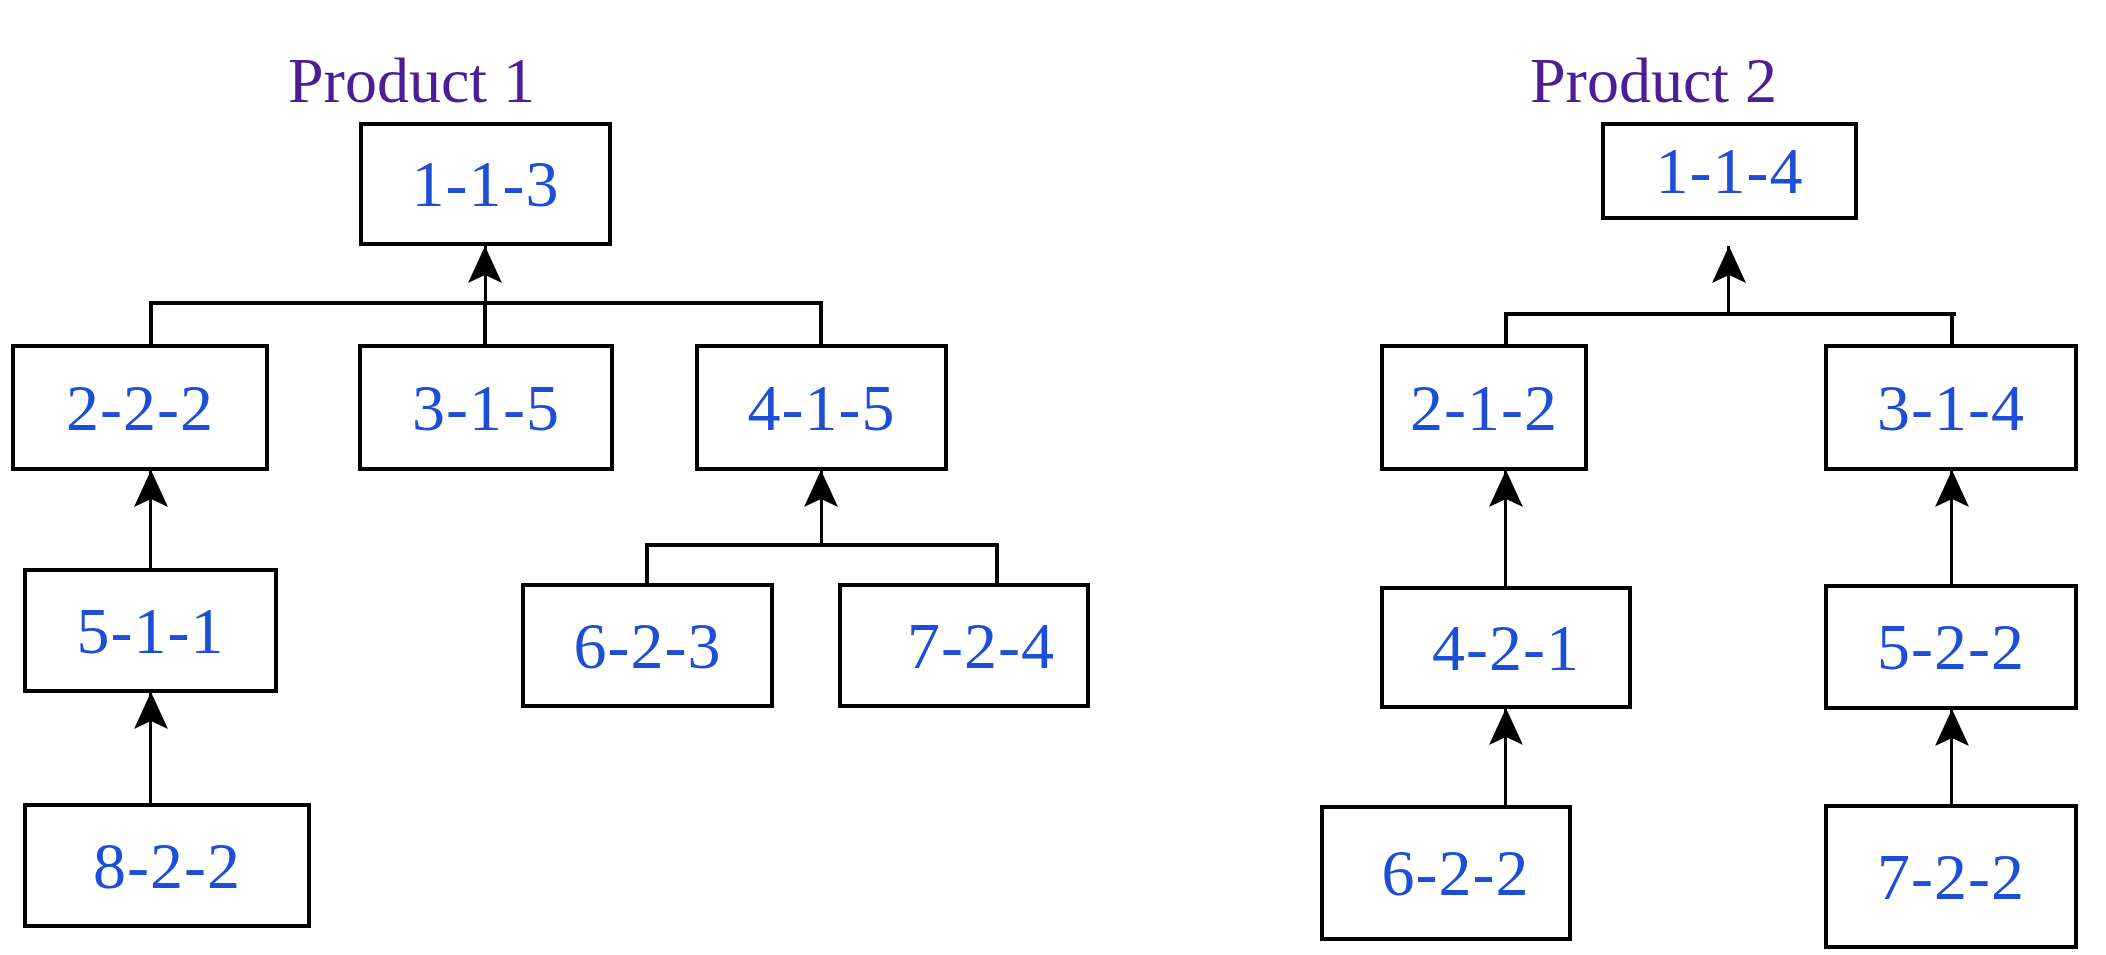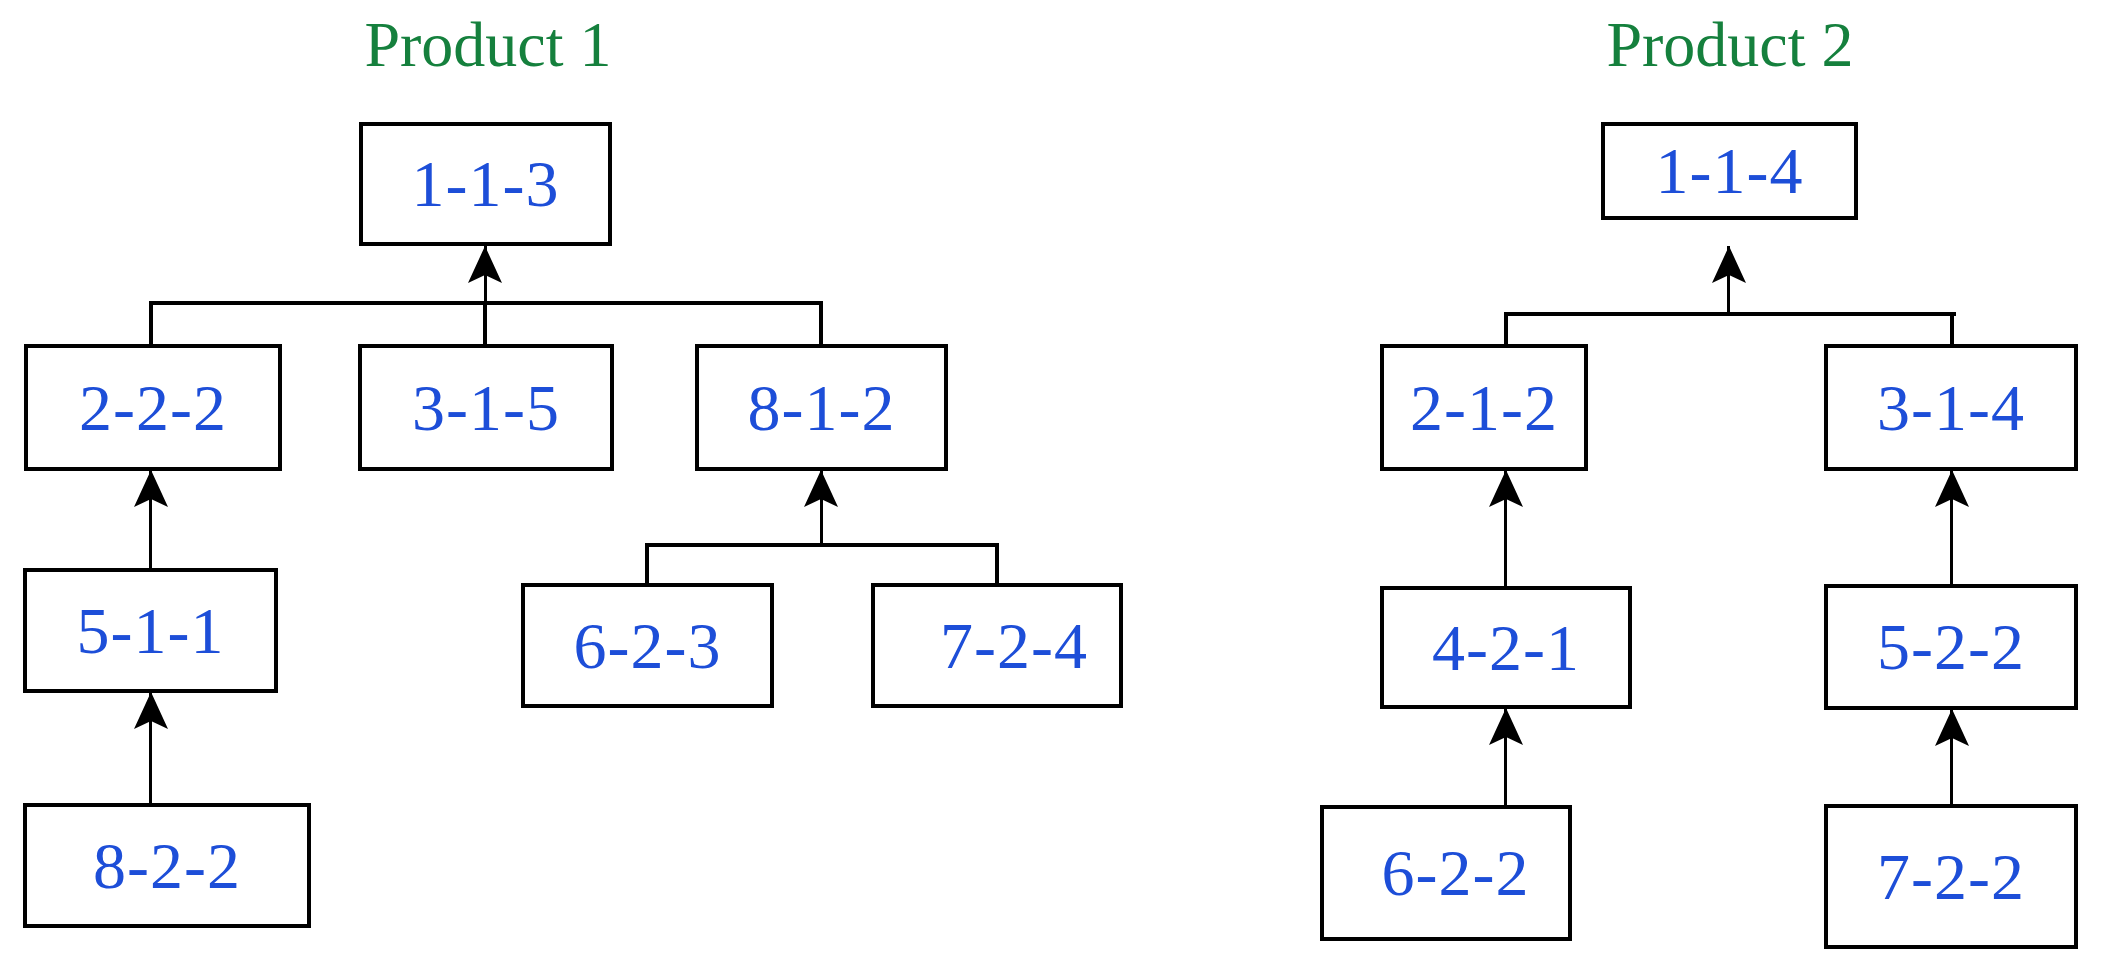--- a/index.html
+++ b/index.html
@@ -10,23 +10,24 @@
     background: #ffffff;
     font-family: "Liberation Serif", serif;
     color: #000000;
     overflow: hidden;
   }
   .title {
     position: absolute;
     width: 400px;
     font-size: 64px;
     line-height: 1.15;
-    text-align: center;
+    text-align: left;
     white-space: nowrap;
-    color: #15803d;
+    color: #4c1d95;
+    margin-top: 36px;
   }
   .node {
     position: absolute;
     box-sizing: border-box;
     border: 4px solid #000000;
     background: #ffffff;
     display: flex;
     align-items: center;
     justify-content: center;
     font-size: 66px;
@@ -69,26 +70,26 @@
       <polygon points="18,0 35,37 18,29 1,37" fill="#000000"></polygon>
     </svg>
   <svg class="arrow" style="left:133px; top:692px;" viewBox="0 0 36 38">
       <polygon points="18,0 35,37 18,29 1,37" fill="#000000"></polygon>
     </svg>
   <svg class="arrow" style="left:803px; top:470px;" viewBox="0 0 36 38">
       <polygon points="18,0 35,37 18,29 1,37" fill="#000000"></polygon>
     </svg>
 
   <div class="node" style="left:359px; top:122px; width:253px; height:124px;">1-1-3</div>
-  <div class="node" style="left:24px;  top:344px; width:258px; height:127px;">2-2-2</div>
+  <div class="node" style="left:11px;  top:344px; width:258px; height:127px;">2-2-2</div>
   <div class="node" style="left:358px; top:344px; width:256px; height:127px;">3-1-5</div>
-  <div class="node" style="left:695px; top:344px; width:253px; height:127px;">8-1-2</div>
+  <div class="node" style="left:695px; top:344px; width:253px; height:127px;">4-1-5</div>
   <div class="node" style="left:23px;  top:568px; width:255px; height:125px;">5-1-1</div>
   <div class="node" style="left:521px; top:583px; width:253px; height:125px;">6-2-3</div>
-  <div class="node" style="left:871px; top:583px; width:252px; height:125px;padding-left:34px;">7-2-4</div>
+  <div class="node" style="left:838px; top:583px; width:252px; height:125px;padding-left:34px;">7-2-4</div>
   <div class="node" style="left:23px;  top:803px; width:288px; height:125px;">8-2-2</div>
 
   <div class="title" style="left:1530px; top:8px;">Product 2</div>
 
   <div class="line" style="left:1727px; top:246px; width:3px; height:70px;"></div>
   <div class="line" style="left:1504px; top:312px; width:452px; height:4px;"></div>
   <div class="line" style="left:1504px; top:312px; width:4px; height:32px;"></div>
   <div class="line" style="left:1950px; top:312px; width:4px; height:32px;"></div>
   <div class="line" style="left:1504px; top:471px; width:3px; height:115px;"></div>
   <div class="line" style="left:1504px; top:709px; width:3px; height:96px;"></div>

